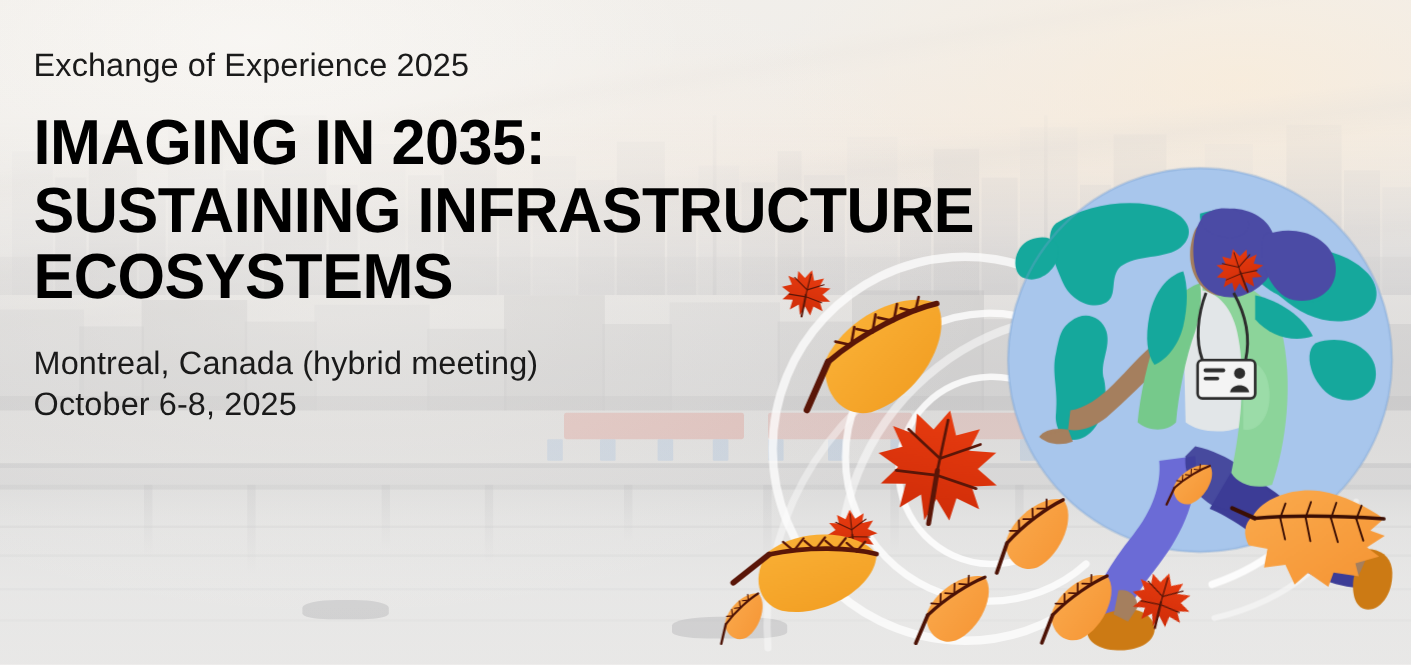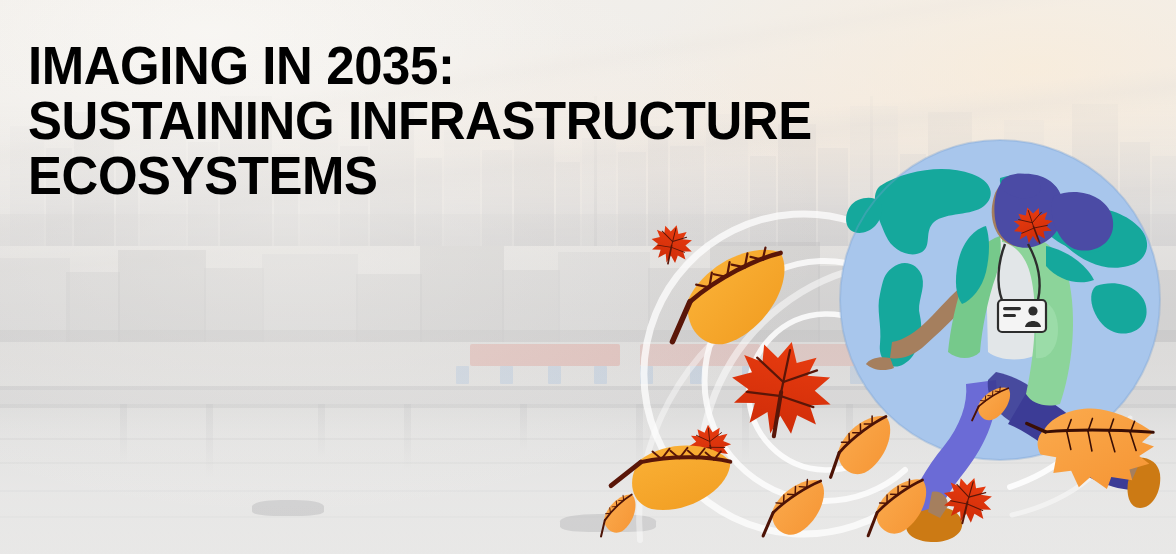--- a/index.html
+++ b/index.html
@@ -440,22 +440,27 @@
 
       <use href="#leafOak" transform="translate(1044,430) scale(.88) rotate(4)"></use>
 
       <use href="#leafMaple" transform="translate(968,500) scale(.50) rotate(16)"></use>
 
       <use href="#leafElm" transform="translate(604,520) scale(.6) rotate(-20)"></use>
     </g>
   </svg>
 
   <div class="text-block">
+    <div class="kicker">Exchange of Experience 2025</div>
 
     <div class="title">
       <span class="ln">IMAGING IN 2035:</span>
       <span class="ln">SUSTAINING INFRASTRUCTURE</span>
       <span class="ln">ECOSYSTEMS</span>
     </div>
 
+    <div class="meta">
+      <span class="ln">Montreal, Canada (hybrid meeting)</span>
+      <span class="ln">October 6-8, 2025</span>
+    </div>
   </div>
 
 </div>
 
 </body></html>

